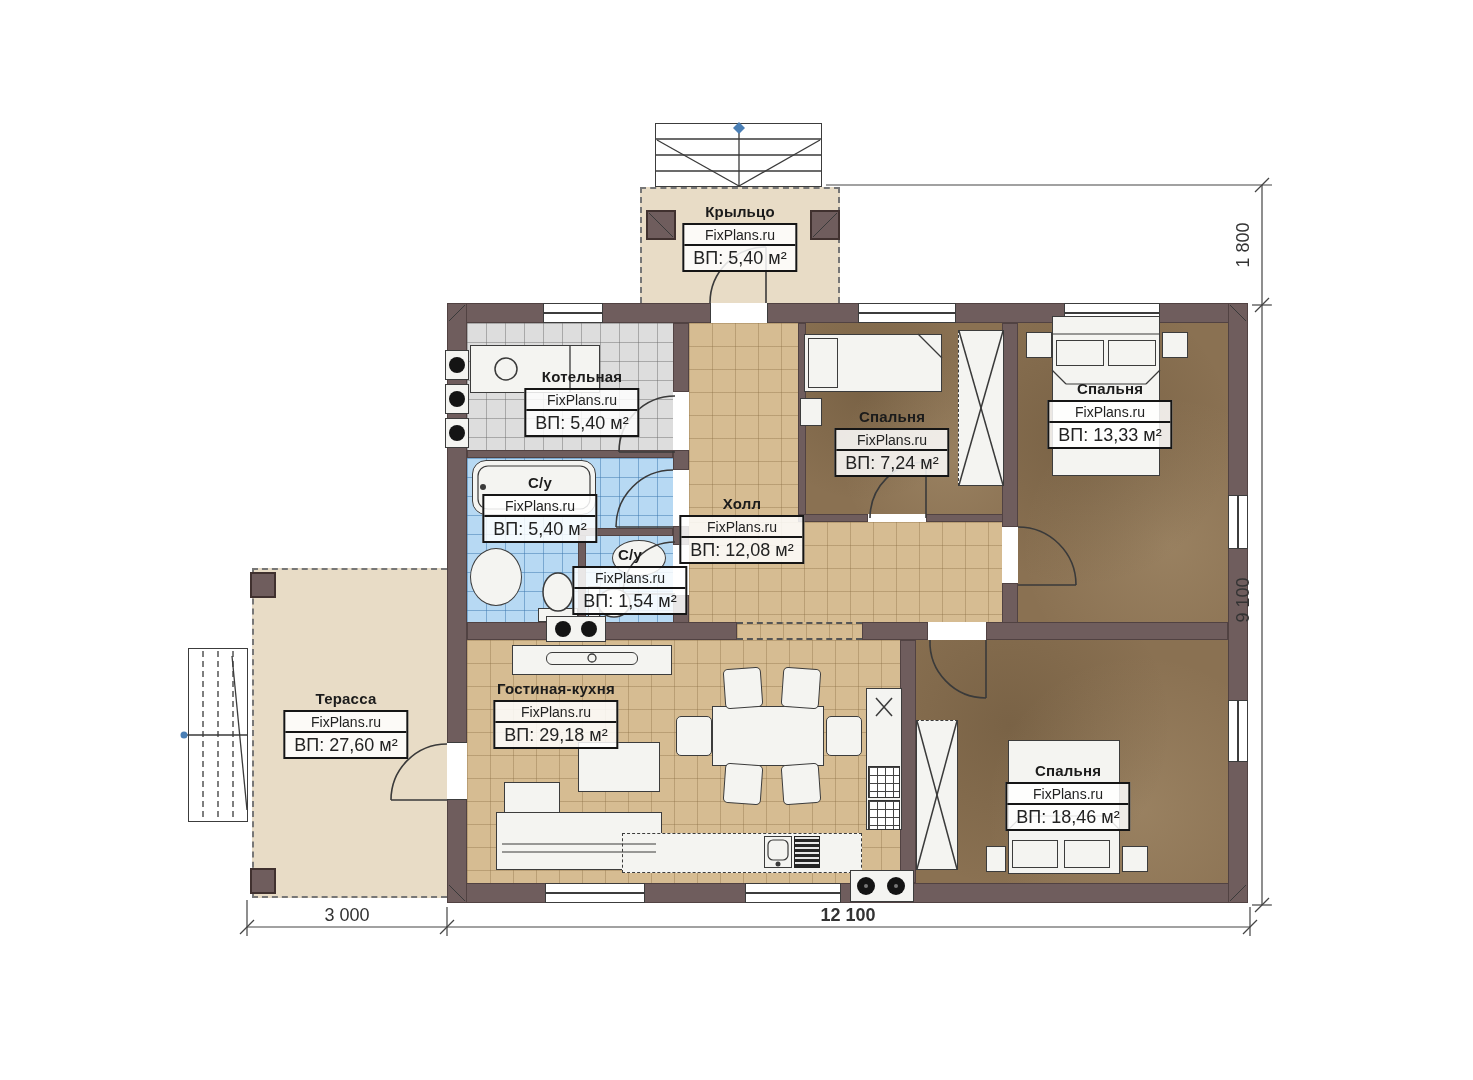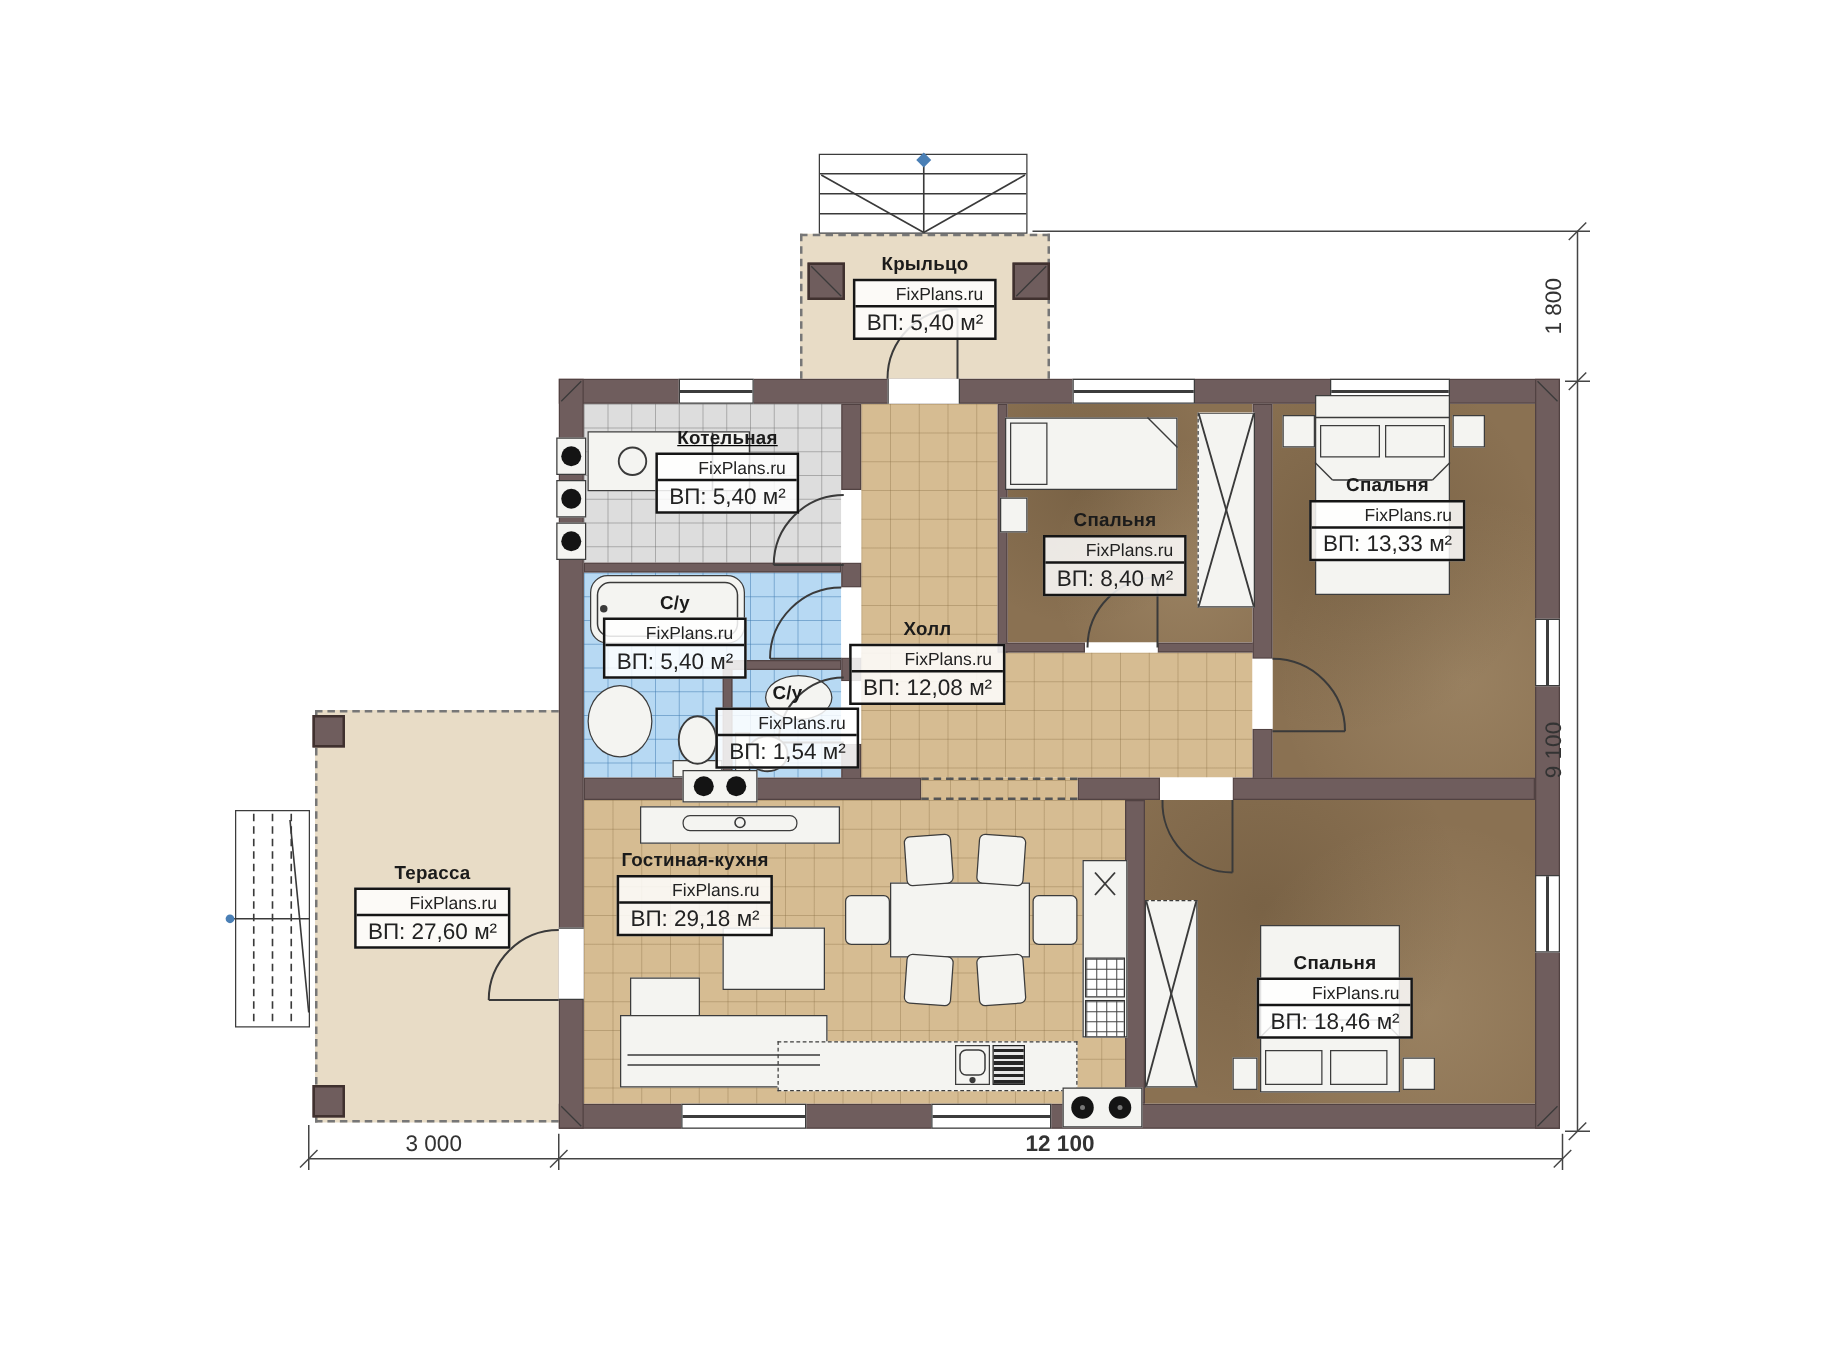--- a/index.html
+++ b/index.html
@@ -27,21 +27,21 @@
   .furn{position:absolute;background:#f4f4f1;border:1.5px solid #3c3c3c;box-sizing:border-box;z-index:8;}
   .round{border-radius:50%;}
   .winh{position:absolute;height:20px;background-color:#fff;border:1px solid #3c3c3c;box-sizing:border-box;z-index:6;
     background-image:linear-gradient(to bottom,transparent 45%,#3c3c3c 45%,#3c3c3c 56%,transparent 56%);}
   .winv{position:absolute;width:20px;background-color:#fff;border:1px solid #3c3c3c;box-sizing:border-box;z-index:6;
     background-image:linear-gradient(to right,transparent 45%,#3c3c3c 45%,#3c3c3c 56%,transparent 56%);}
   .gap{position:absolute;background:#fff;z-index:6;}
   .post{position:absolute;background:#6f5d5d;border:2px solid #40312f;box-sizing:border-box;z-index:7;}
   .rlabel{position:absolute;transform:translateX(-50%);text-align:center;z-index:30;white-space:nowrap;}
   .rname{font-weight:bold;font-size:15px;color:#1b1b1b;margin-bottom:3px;letter-spacing:.2px;}
-  .rbox{display:inline-block;border:2px solid #151515;background:rgba(255,255,255,.85);text-align:right;}
+  .rbox{display:inline-block;border:2px solid #151515;background:rgba(255,255,255,.85);}
   .rbrand{padding:2px 9px 1px;border-bottom:2px solid #151515;font-size:14px;color:#222;}
   .rarea{padding:2px 9px 1px;font-size:18px;color:#222;}
   .dim{position:absolute;font-size:18px;color:#333;z-index:30;transform:translate(-50%,-50%);white-space:nowrap;}
   .dim-v{transform:translate(-50%,-50%) rotate(-90deg);}
   .stairs{position:absolute;background:#fff;border:1.5px solid #3c3c3c;box-sizing:border-box;z-index:4;}
   .grid-appl{position:absolute;background-color:#fff;border:1.5px solid #333;box-sizing:border-box;z-index:9;
     background-image:linear-gradient(#444 1px,transparent 1px),linear-gradient(90deg,#444 1px,transparent 1px);
     background-size:8px 8px;}
   .fridge{position:absolute;border:1px solid #222;box-sizing:border-box;z-index:9;
     background:repeating-linear-gradient(0deg,#252525 0 3px,#e8e8e8 3px 5px);}
@@ -261,21 +261,21 @@
   </svg>
 
   <div class="rlabel" style="left:740px;top:203px;">
     <div class="rname">Крыльцо</div>
     <div class="rbox">
       <div class="rbrand">FixPlans.ru</div>
       <div class="rarea">ВП: 5,40 м²</div>
     </div>
   </div>
 
-  <div class="rlabel" style="left:582px;top:342px;text-decoration:underline;">
+  <div class="rlabel" style="left:582px;top:368px;">
     <div class="rname">Котельная</div>
     <div class="rbox">
       <div class="rbrand">FixPlans.ru</div>
       <div class="rarea">ВП: 5,40 м²</div>
     </div>
   </div>
 
   <div class="rlabel" style="left:540px;top:474px;">
     <div class="rname">С/у</div>
     <div class="rbox">
@@ -297,21 +297,21 @@
     <div class="rbox">
       <div class="rbrand">FixPlans.ru</div>
       <div class="rarea">ВП: 12,08 м²</div>
     </div>
   </div>
 
   <div class="rlabel" style="left:892px;top:408px;">
     <div class="rname">Спальня</div>
     <div class="rbox">
       <div class="rbrand">FixPlans.ru</div>
-      <div class="rarea">ВП: 8,40 м²</div>
+      <div class="rarea">ВП: 7,24 м²</div>
     </div>
   </div>
 
   <div class="rlabel" style="left:1110px;top:380px;">
     <div class="rname">Спальня</div>
     <div class="rbox">
       <div class="rbrand">FixPlans.ru</div>
       <div class="rarea">ВП: 13,33 м²</div>
     </div>
   </div>

